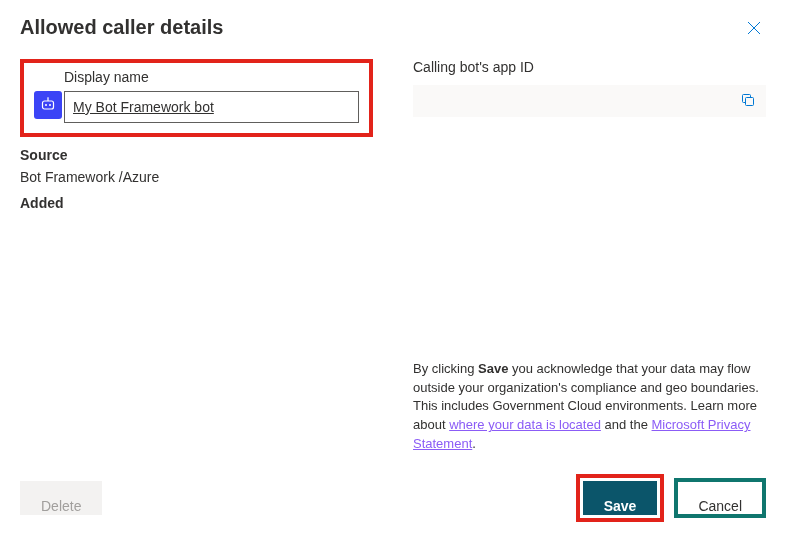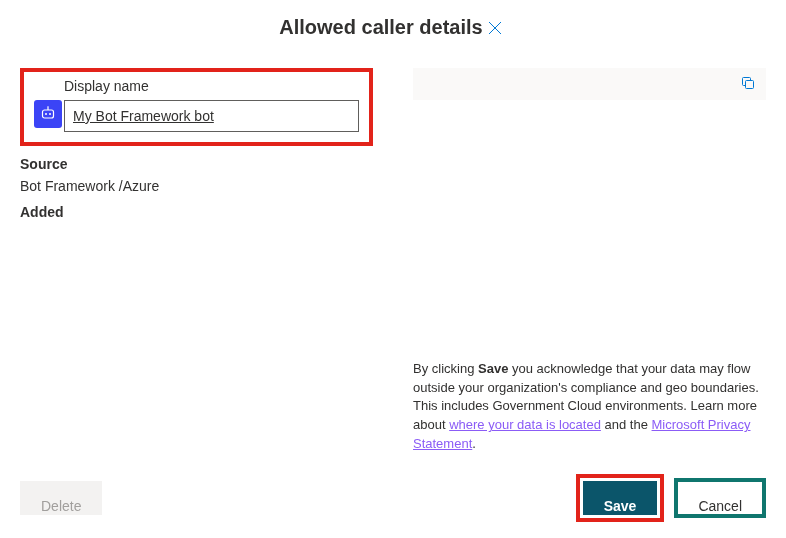--- a/index.html
+++ b/index.html
@@ -17,23 +17,23 @@
       background: #fff;
     }
     .panel {
       padding: 16px 20px;
       height: 100%;
       display: flex;
       flex-direction: column;
     }
     .header {
       display: flex;
-      justify-content: center;
+      justify-content: space-between;
       align-items: flex-start;
-      margin-bottom: 25px;
+      margin-bottom: 16px;
     }
     .title {
       font-size: 20px;
       font-weight: 600;
       color: #323130;
     }
     .close-btn {
       background: none;
       border: none;
       cursor: pointer;
@@ -218,20 +218,21 @@
         </div>
       </div>
 
       <div class="meta-label">Source</div>
       <div class="meta-value">Bot Framework /Azure</div>
 
       <div class="meta-label">Added</div>
     </div>
 
     <div class="col-right">
+      <div class="appid-label">Calling bot's app ID</div>
       <div class="appid-box">
         <button class="copy-btn" aria-label="Copy">
           <svg width="16" height="16" viewBox="0 0 16 16" fill="none" stroke="currentColor" stroke-width="1">
             <rect x="5.5" y="5.5" width="8" height="8" rx="1"></rect>
             <path d="M10.5 5.5 V3.5 a1 1 0 0 0 -1 -1 H3.5 a1 1 0 0 0 -1 1 V9.5 a1 1 0 0 0 1 1 H5.5"></path>
           </svg>
         </button>
       </div>
 
       <div class="spacer"></div>

